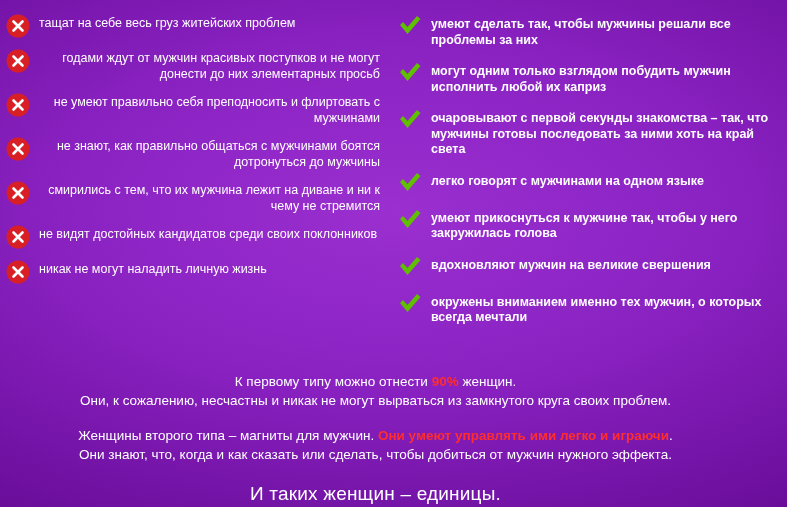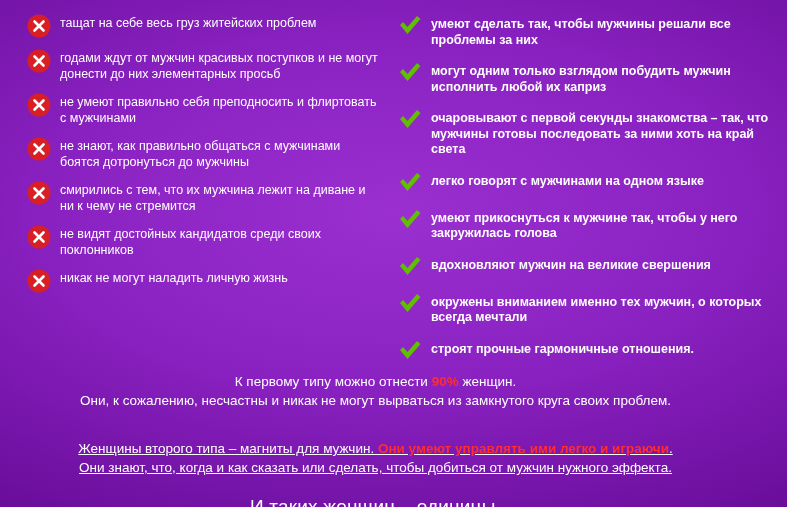--- a/index.html
+++ b/index.html
@@ -26,22 +26,23 @@
     top: 14px;
     left: 0;
     width: 787px;
     display: flex;
   }
   .col {
     box-sizing: border-box;
   }
   .col-left {
     width: 388px;
-    padding-left: 27px;
+    padding-left: 6px;
     padding-right: 8px;
+    text-align: right;
   }
   .col-right {
     width: 399px;
     padding-left: 10px;
     padding-right: 10px;
     font-weight: bold;
   }
   .item {
     display: flex;
     align-items: flex-start;
@@ -76,22 +77,21 @@
     width: 751px;
     text-align: center;
     color: #ffffff;
   }
   .para {
     font-size: 13.5px;
     line-height: 19px;
     padding: 0 14px;
   }
   .para.second {
-    margin-top: 29px;
-    text-decoration: underline;
+    margin-top: 16px;
   }
   .accent {
     color: #ff2d2d;
     font-weight: bold;
   }
   .final {
     margin-top: 19px;
     font-size: 19px;
     font-weight: normal;
     letter-spacing: 0.2px;
@@ -236,28 +236,20 @@
 
       <div class="item">
         <span class="mark">
           <svg width="24" height="22" viewBox="0 0 24 22">
               <path d="M2 11 L5 8 L9.5 13 L19 2 L22.5 5 L9.5 20 Z" fill="#5fbf00"></path>
             </svg>
         </span>
         <span class="item-text">окружены вниманием именно тех мужчин, о которых всегда мечтали</span>
       </div>
 
-      <div class="item">
-        <span class="mark">
-          <svg width="24" height="22" viewBox="0 0 24 22">
-              <path d="M2 11 L5 8 L9.5 13 L19 2 L22.5 5 L9.5 20 Z" fill="#5fbf00"></path>
-            </svg>
-        </span>
-        <span class="item-text">строят прочные гармоничные отношения.</span>
-      </div>
 
     </div>
 
   </div>
 
   <div class="bottom">
 
     <div class="para first">
       <span>К первому типу можно отнести </span><span class="accent">90%</span><span> женщин.</span><br>
       <span>Они, к сожалению, несчастны и никак не могут вырваться из замкнутого круга своих проблем.</span>

